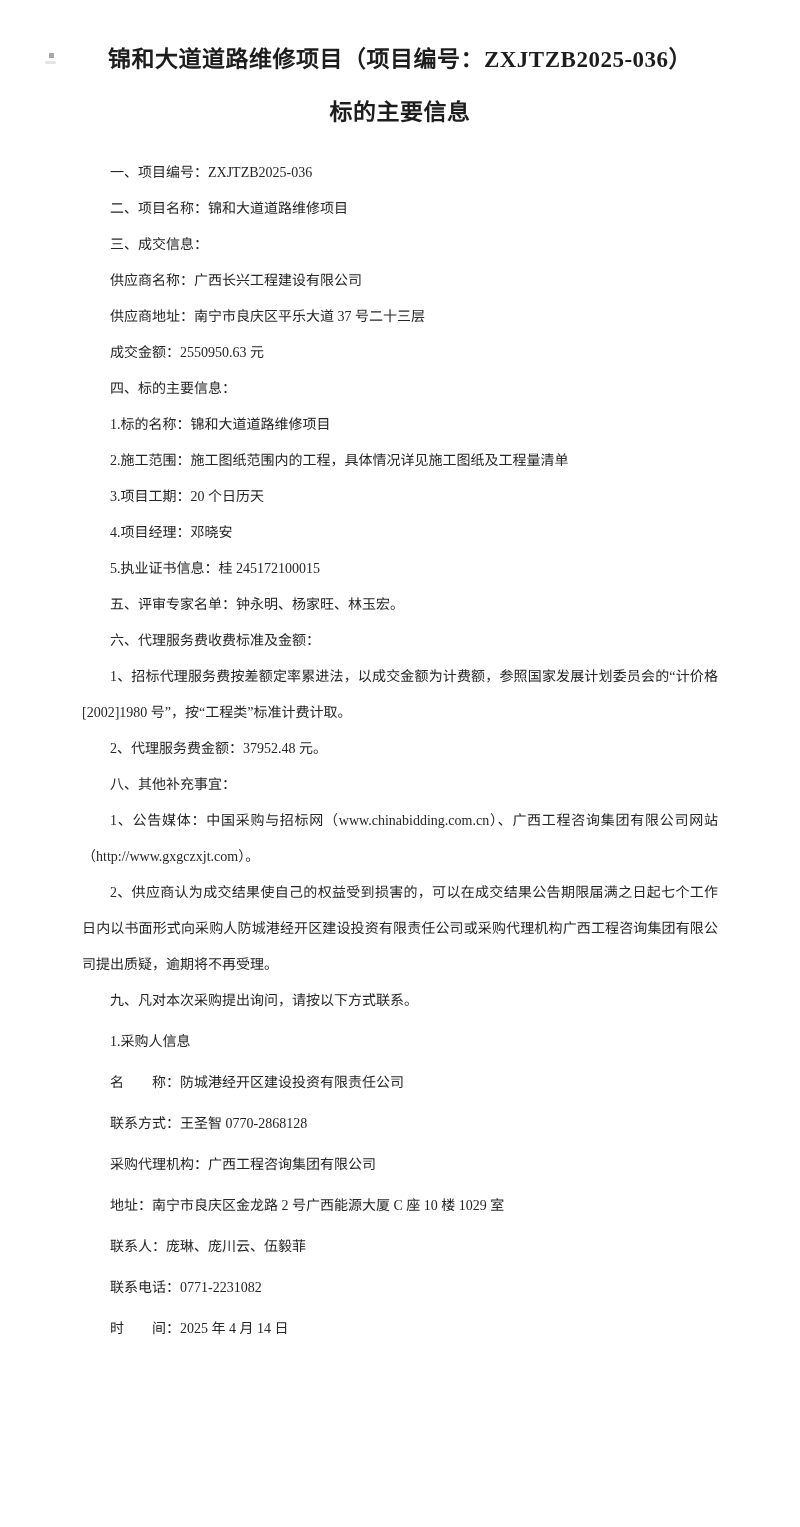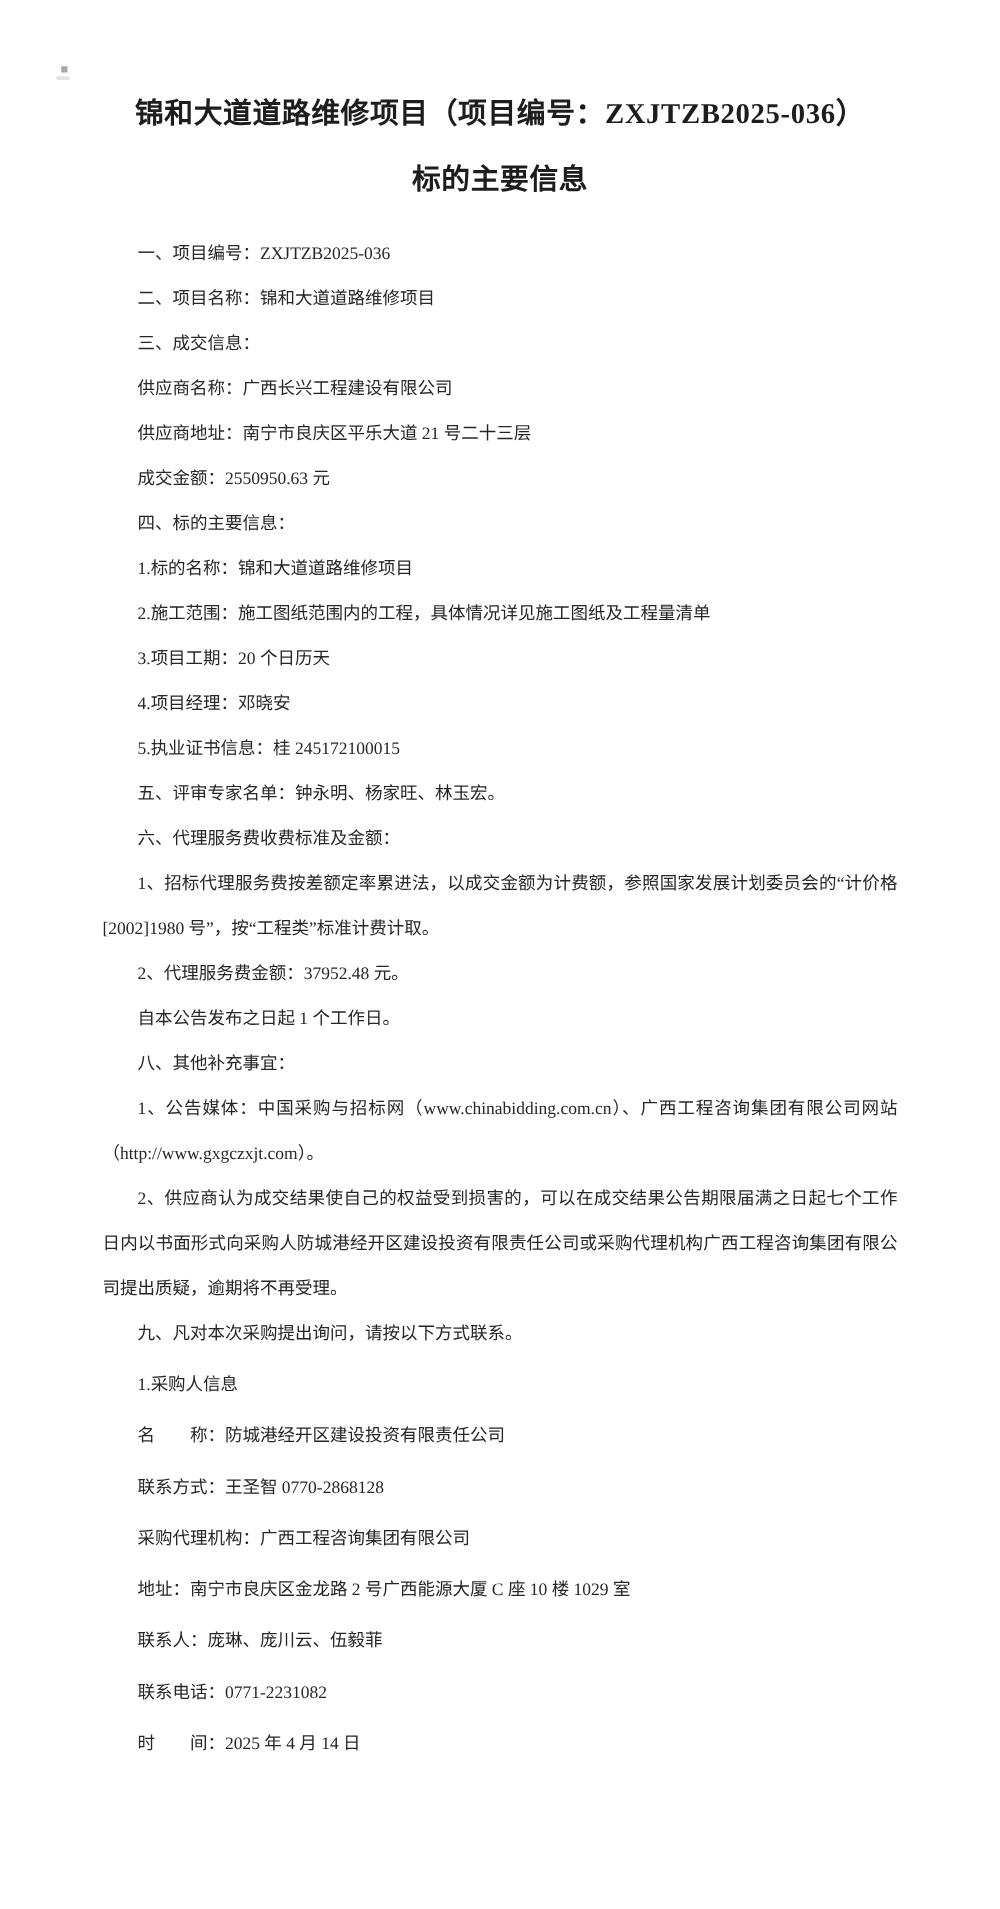--- a/index.html
+++ b/index.html
@@ -11,21 +11,21 @@
     position: relative;
     width: 800px;
     height: 1527px;
     margin: 0 auto;
     background: #ffffff;
     color: #262626;
     font-family: "Liberation Serif", "DejaVu Serif", serif;
     overflow: hidden;
   }
   .doc-header {
-    padding-top: 64px;
+    padding-top: 33px;
     text-align: center;
   }
   .title-line {
     font-size: 23px;
     font-weight: 700;
     line-height: 53px;
     color: #1d1d1d;
     letter-spacing: 0.5px;
   }
   .doc-body {
@@ -73,33 +73,32 @@
   <header class="doc-header">
     <div class="title-line">锦和大道道路维修项目（项目编号：ZXJTZB2025-036）</div>
     <div class="title-line">标的主要信息</div>
   </header>
 
   <main class="doc-body">
     <p>一、项目编号：ZXJTZB2025-036</p>
     <p>二、项目名称：锦和大道道路维修项目</p>
     <p>三、成交信息：</p>
     <p>供应商名称：广西长兴工程建设有限公司</p>
-    <p>供应商地址：南宁市良庆区平乐大道 21 号二十三层</p>
+    <p>供应商地址：南宁市良庆区平乐大道 37 号二十三层</p>
     <p>成交金额：2550950.63 元</p>
     <p>四、标的主要信息：</p>
     <p>1.标的名称：锦和大道道路维修项目</p>
     <p>2.施工范围：施工图纸范围内的工程，具体情况详见施工图纸及工程量清单</p>
     <p>3.项目工期：20 个日历天</p>
     <p>4.项目经理：邓晓安</p>
     <p>5.执业证书信息：桂 245172100015</p>
     <p>五、评审专家名单：钟永明、杨家旺、林玉宏。</p>
     <p>六、代理服务费收费标准及金额：</p>
     <p>1、招标代理服务费按差额定率累进法，以成交金额为计费额，参照国家发展计划委员会的“计价格[2002]1980 号”，按“工程类”标准计费计取。</p>
     <p>2、代理服务费金额：37952.48 元。</p>
-    <p>自本公告发布之日起 1 个工作日。</p>
     <p>八、其他补充事宜：</p>
     <p>1、公告媒体：中国采购与招标网（www.chinabidding.com.cn）、广西工程咨询集团有限公司网站（http://www.gxgczxjt.com）。</p>
     <p>2、供应商认为成交结果使自己的权益受到损害的，可以在成交结果公告期限届满之日起七个工作日内以书面形式向采购人防城港经开区建设投资有限责任公司或采购代理机构广西工程咨询集团有限公司提出质疑，逾期将不再受理。</p>
     <p>九、凡对本次采购提出询问，请按以下方式联系。</p>
     <p class="contact">1.采购人信息</p>
     <p class="contact">名　　称：防城港经开区建设投资有限责任公司</p>
     <p class="contact">联系方式：王圣智 0770-2868128</p>
     <p class="contact">采购代理机构：广西工程咨询集团有限公司</p>
     <p class="contact">地址：南宁市良庆区金龙路 2 号广西能源大厦 C 座 10 楼 1029 室</p>
     <p class="contact">联系人：庞琳、庞川云、伍毅菲</p>

